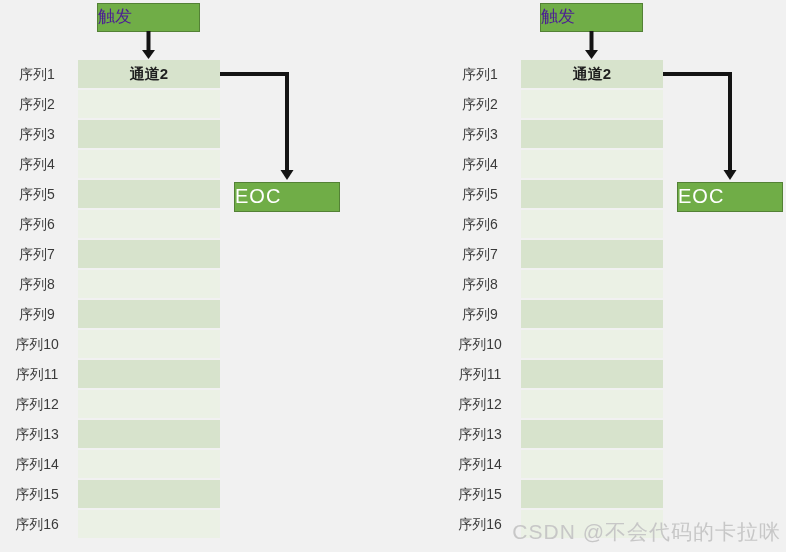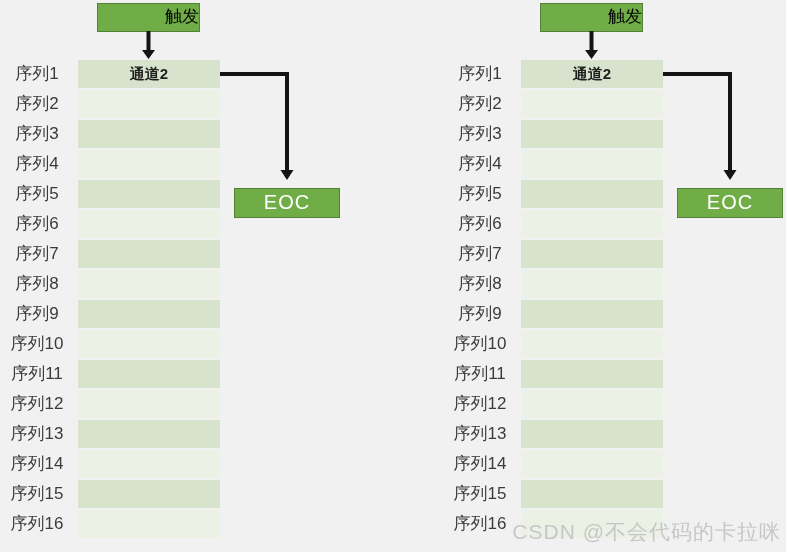--- a/index.html
+++ b/index.html
@@ -16,35 +16,34 @@
     position:relative;
   }
   .diagram{
     position:absolute; top:0; width:350px; height:552px;
   }
   .diagram.left{left:0;}
   .diagram.right{left:443px;}
   .trigger-box{
     position:absolute; left:97px; top:3px; width:103px; height:29px;
     background:var(--box-green); border:1px solid var(--box-border);
-    color:#000000; font-size:17px; line-height:26px; text-align:right;
+    color:#4c1d95; font-size:17px; line-height:26px; text-align:left;
   }
   .eoc-box{
     position:absolute; left:234px; top:182px; width:106px; height:30px;
     background:var(--box-green); border:1px solid var(--box-border);
-    color:#ffffff; font-size:20px; line-height:27px; text-align:center;
+    color:#ffffff; font-size:20px; line-height:27px; 
     letter-spacing:1px;
-    margin-top:6px;
   }
   .labels-col{
     position:absolute; left:2px; top:60px; width:70px;
   }
   .row-label{
     height:28px; margin-bottom:2px; line-height:28px;
-    text-align:center; font-size:17px; color:var(--label-text);
+    text-align:center; font-size:14px; color:var(--label-text);
   }
   .table-col{
     position:absolute; left:78px; top:60px; width:142px;
   }
   .row-cell{
     height:28px; margin-bottom:2px;
   }
   .row-cell.dark{background:var(--row-dark);}
   .row-cell.light{background:var(--row-light);}
   .row-cell.channel{

